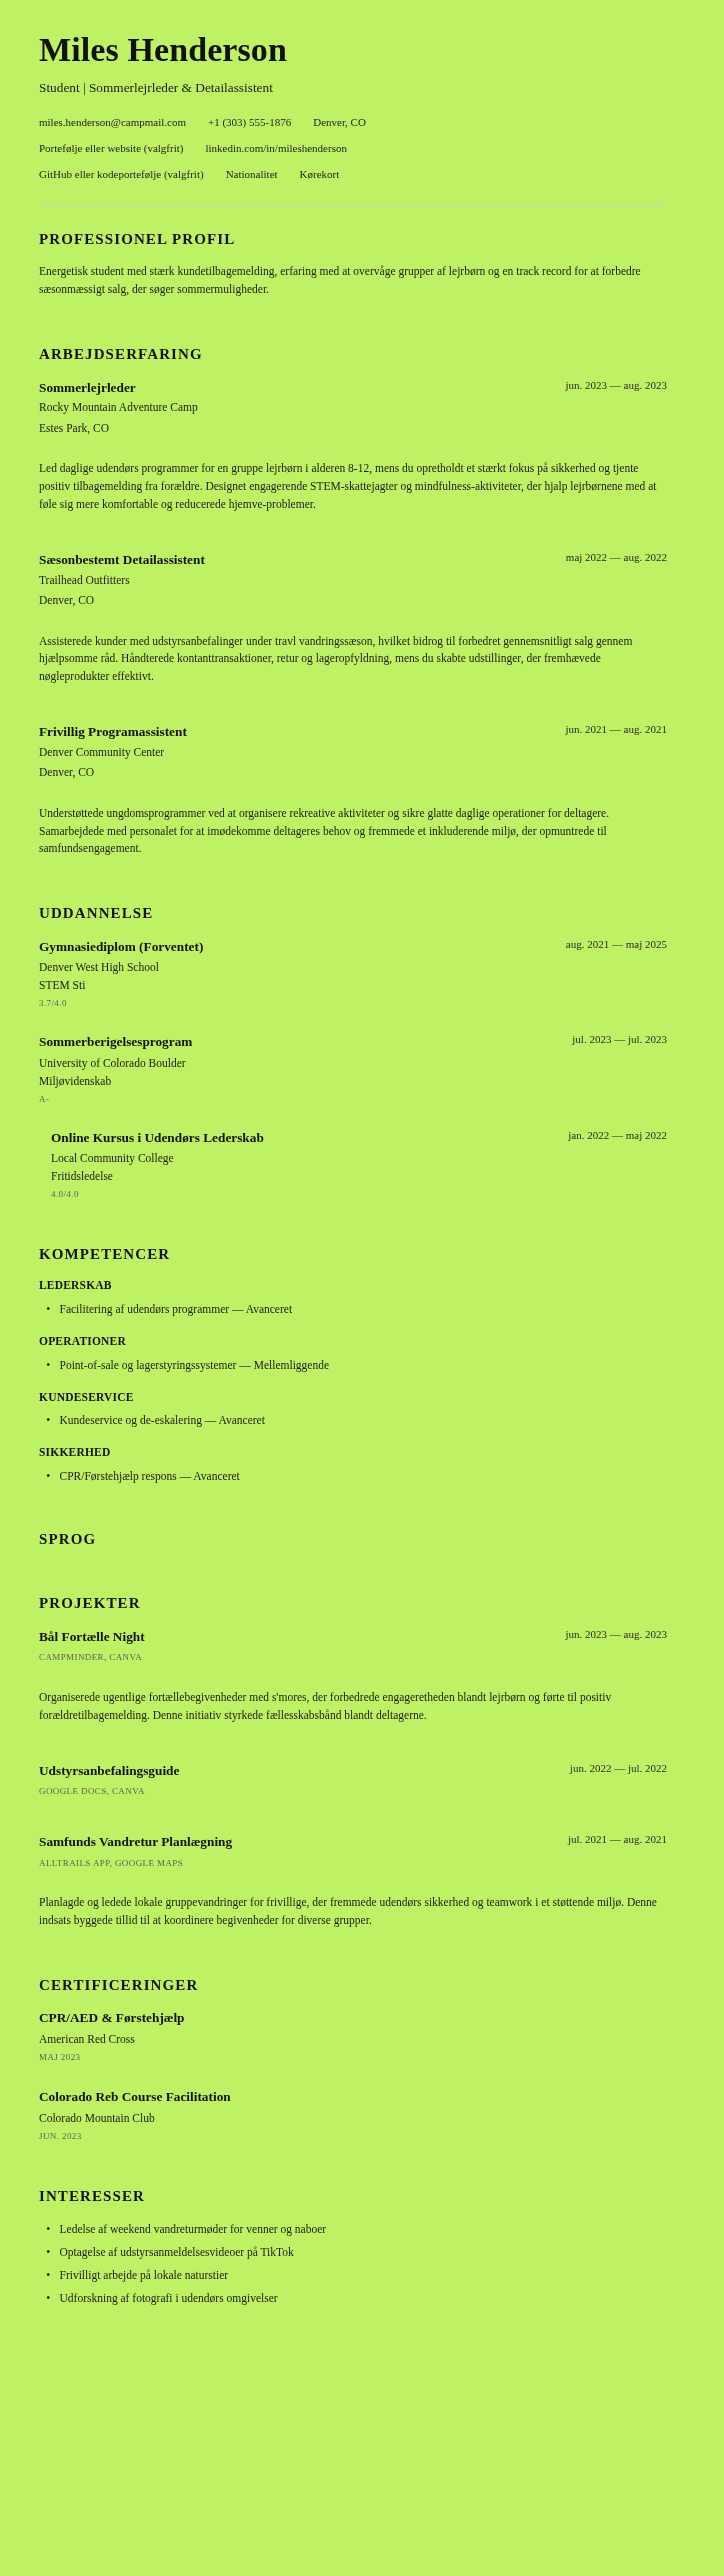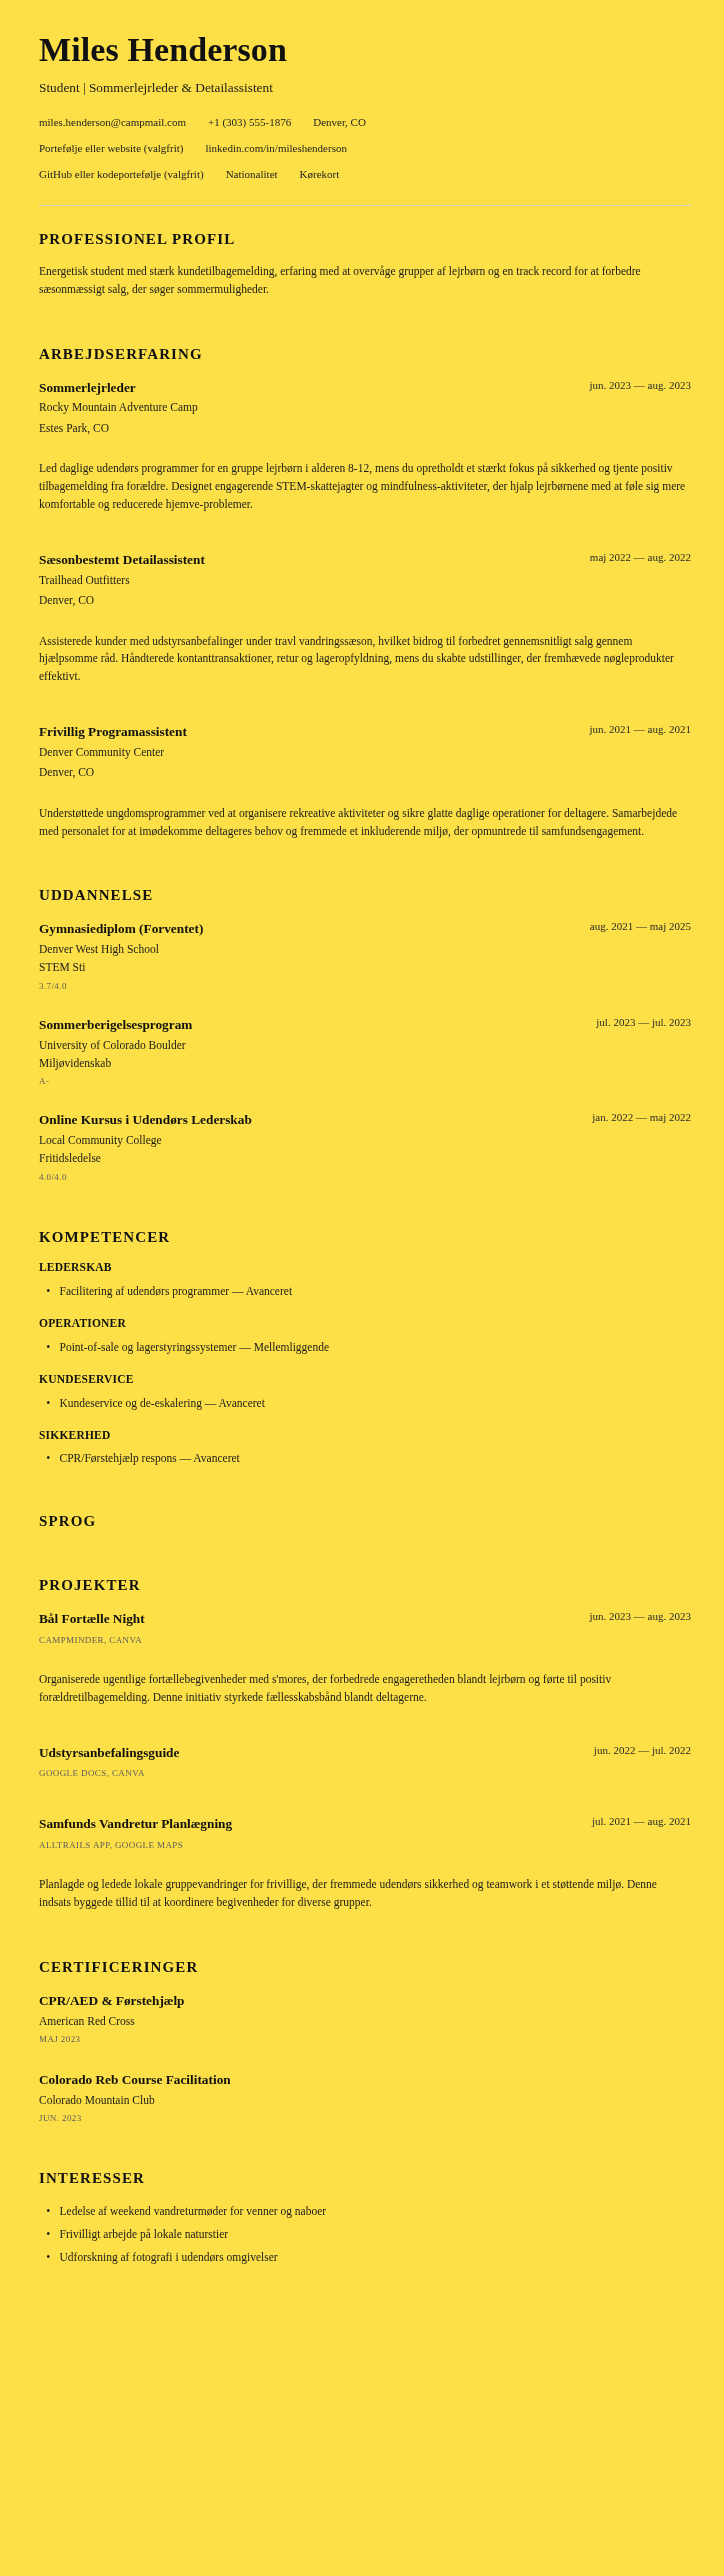--- a/index.html
+++ b/index.html
@@ -4,22 +4,22 @@
 <style>
   * { margin: 0; padding: 0; box-sizing: border-box; }
   html, body { background: #ffffff; }
   body {
     font-family: "Liberation Serif", "DejaVu Serif", serif;
     color: #1b1b1b;
   }
   .page {
     width: 725px;
     min-height: 2576px;
-    background: #fde047;
-    padding: 31px 34px 36px 39px;
+    background: #bef264;
+    padding: 31px 58px 36px 39px;
   }
   
   .name {
     font-size: 34px;
     font-weight: 700;
     line-height: 1.1;
     letter-spacing: 0.1px;
     margin-bottom: 12px;
     color: #111;
   }
@@ -76,21 +76,21 @@
   }
   .entry-date {
     font-size: 11px;
     color: #2a2a2a;
     white-space: nowrap;
   }
   .entry-company { font-size: 11.5px; margin-top: 5.4px; }
   .entry-location { font-size: 11.5px; margin-top: 8.5px; }
   .entry-desc { margin-top: 26.6px; }
   .edu-entry { margin-bottom: 25px; }
-  .edu-entry:last-child { margin-bottom: 0; }
+  .edu-entry:last-child { margin-bottom: 0; margin-left: 12px; }
   .edu-school { font-size: 11.5px; margin-top: 6px; }
   .edu-field { font-size: 11.5px; margin-top: 6px; }
   .small-caps {
     font-size: 9px;
     color: #5d5d5d;
     letter-spacing: 0.4px;
     text-transform: uppercase;
   }
   .edu-gpa { margin-top: 7.2px; }
   .proj-tools { margin-top: 7.2px; }
@@ -305,19 +305,20 @@
       <div class="entry-title">Colorado Reb Course Facilitation</div>
       <div class="cert-org">Colorado Mountain Club</div>
       <div class="small-caps cert-date">JUN. 2023</div>
     </div>
   </section>
 
   <section class="section">
     <h2 class="section-heading">INTERESSER</h2>
     <ul class="bullets">
       <li>Ledelse af weekend vandreturmøder for venner og naboer</li>
+      <li>Optagelse af udstyrsanmeldelsesvideoer på TikTok</li>
       <li>Frivilligt arbejde på lokale naturstier</li>
       <li>Udforskning af fotografi i udendørs omgivelser</li>
     </ul>
   </section>
 
 </div>
 
 
 </body></html>

